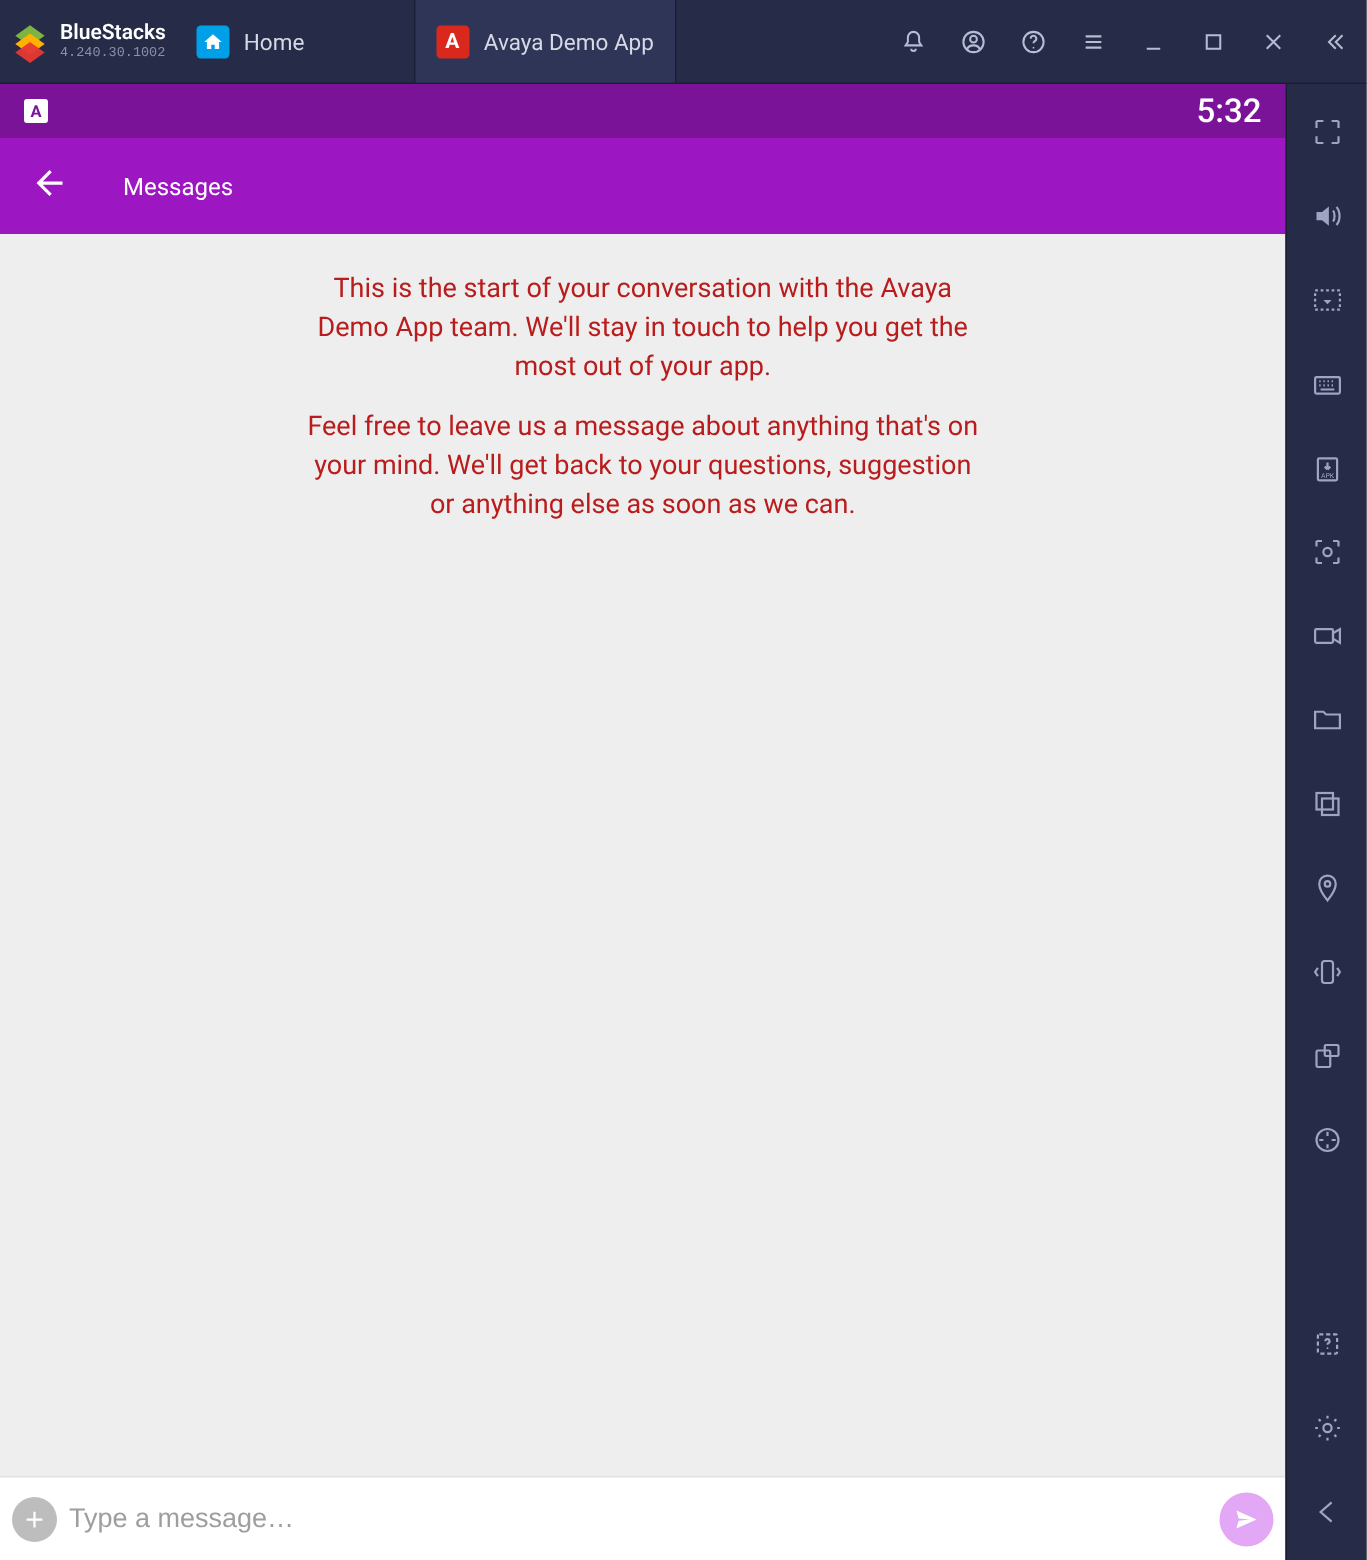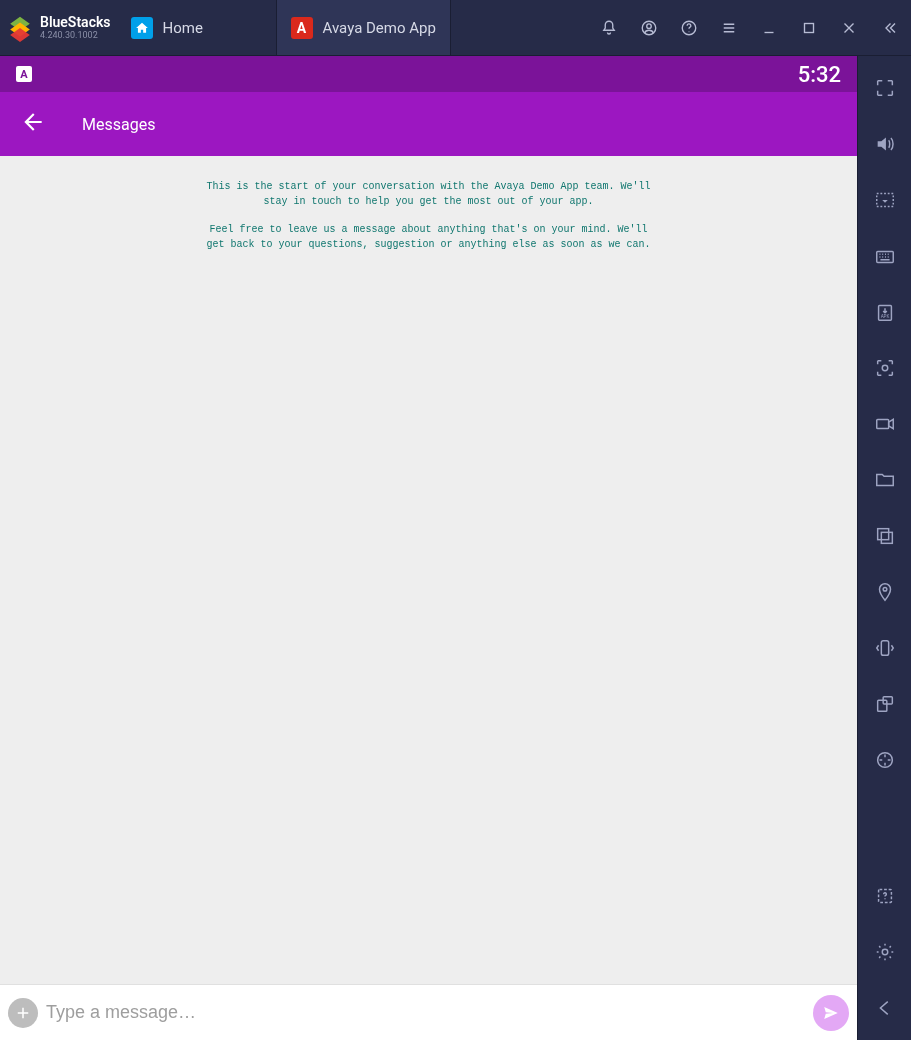--- a/index.html
+++ b/index.html
@@ -14,21 +14,21 @@
     align-items: center;
     border-bottom: 1px solid #1a1e33;
   }
   .brand { display:flex; align-items:center; height:100%; padding:0 6px 0 6px; }
   .brand .logo {
     width: 28px; height: 28px; position:relative; margin-right:6px;
   }
   .brand .logo svg { width:100%; height:100%; }
   .brand .txt { display:flex; flex-direction:column; line-height:1; }
   .brand .name { color:#fff; font-size:14px; font-weight:600; }
-  .brand .ver { color:#8b90a8; font-size:9px; margin-top:2px; }
+  .brand .ver { color:#8b90a8; font-size:9px; margin-top:2px;font-family:Liberation Mono, monospace; }
 
   .tabs { display:flex; height:100%; }
   .tab {
     display:flex; align-items:center; height:100%;
     padding:16px 14px; gap:10px; min-width:160px;
     border-right: 1px solid #1a1e33;
     cursor:pointer;
   }
   .tab.home .tab-icon {
     width:22px; height:22px; background:#00a0e9; border-radius:3px;
@@ -95,21 +95,21 @@
   }
   .appbar .back { cursor:pointer; padding:8px; }
   .appbar .back svg { width:26px; height:26px; fill:#fff; }
   .appbar .title { color:#ffffff; font-size:16px; font-weight:400; }
 
   .messages-body {
     flex:1; background:#eeeeee; overflow:auto;
     padding-top:24px;
   }
   .intro { max-width:480px; margin:0 auto; text-align:center; padding:0 16px; }
-  .intro p { color:#0f766e; font-size:10px; line-height:1.45; margin-bottom:14px;font-family:Liberation Mono, monospace; }
+  .intro p { color:#b91c1c; font-size:18px; line-height:1.45; margin-bottom:14px; }
 
   .composer {
     height:56px; background:#fff; display:flex; align-items:center; padding:0 8px; gap:8px;
     border-top:1px solid #e0e0e0;
   }
   .composer .add {
     width:30px; height:30px; border-radius:50%; background:#bdbdbd; display:flex; align-items:center; justify-content:center; cursor:pointer;
   }
   .composer .add svg { width:18px; height:18px; fill:#fff; }
   .composer input {

